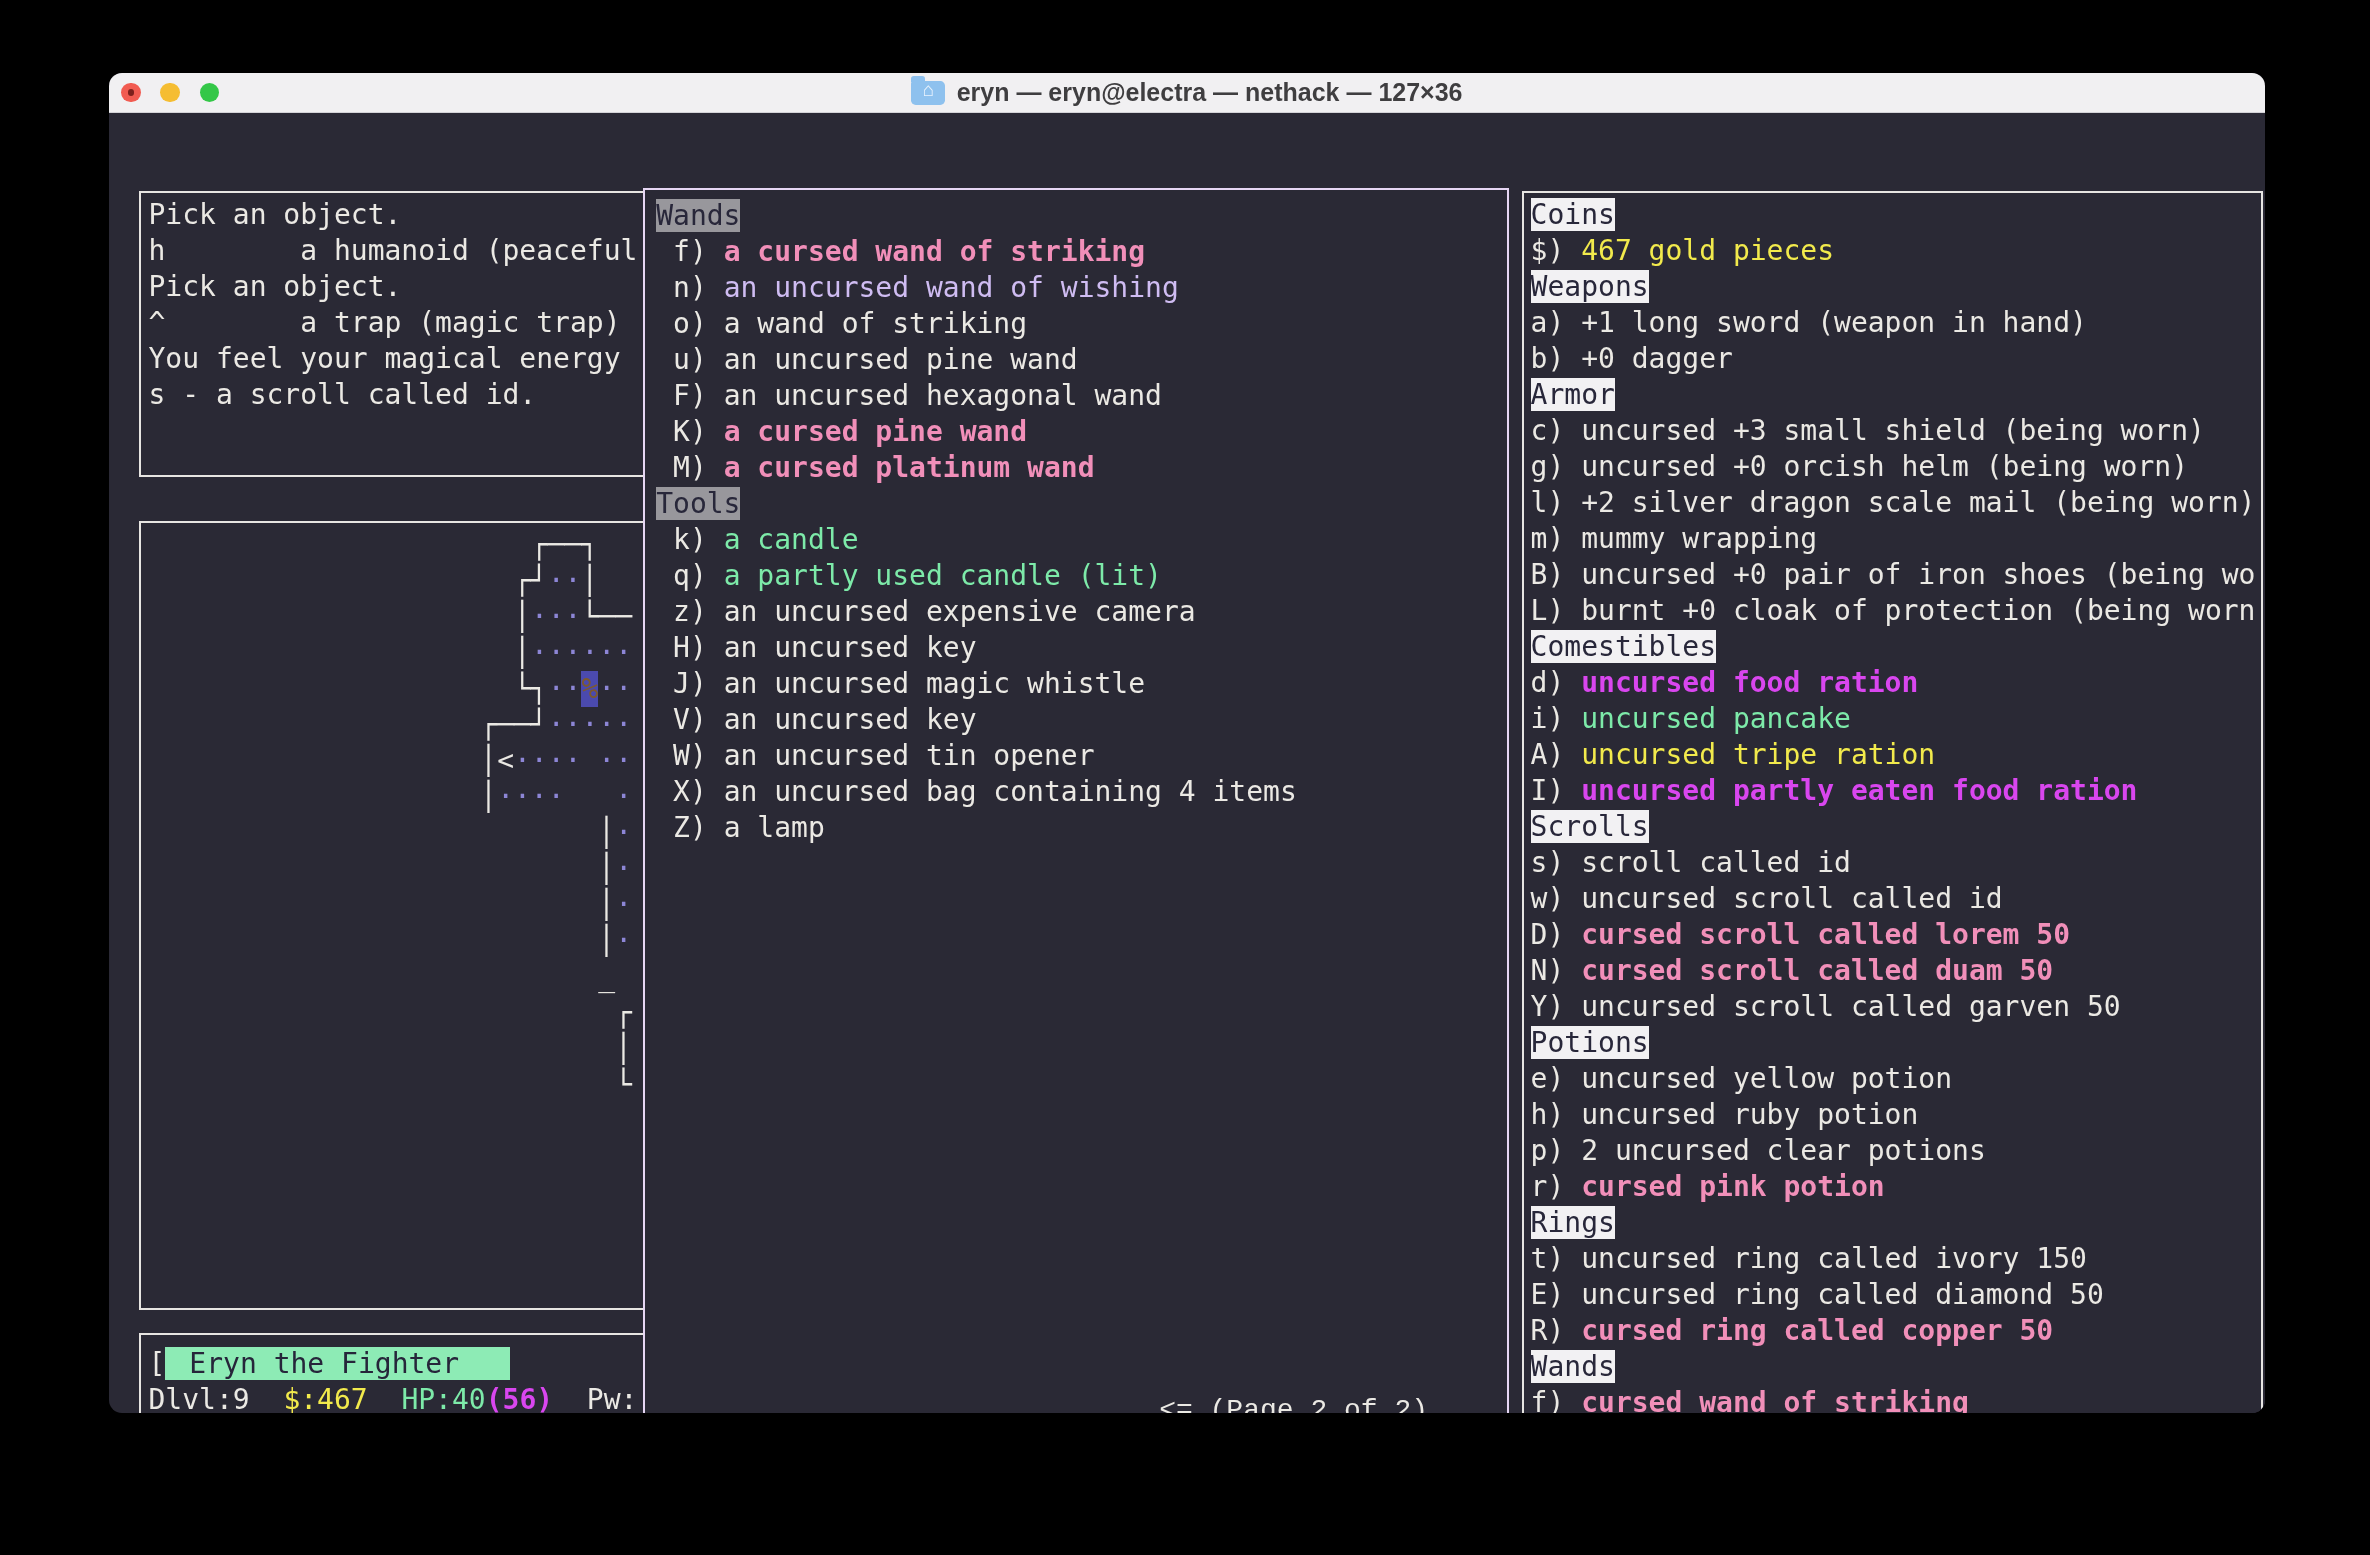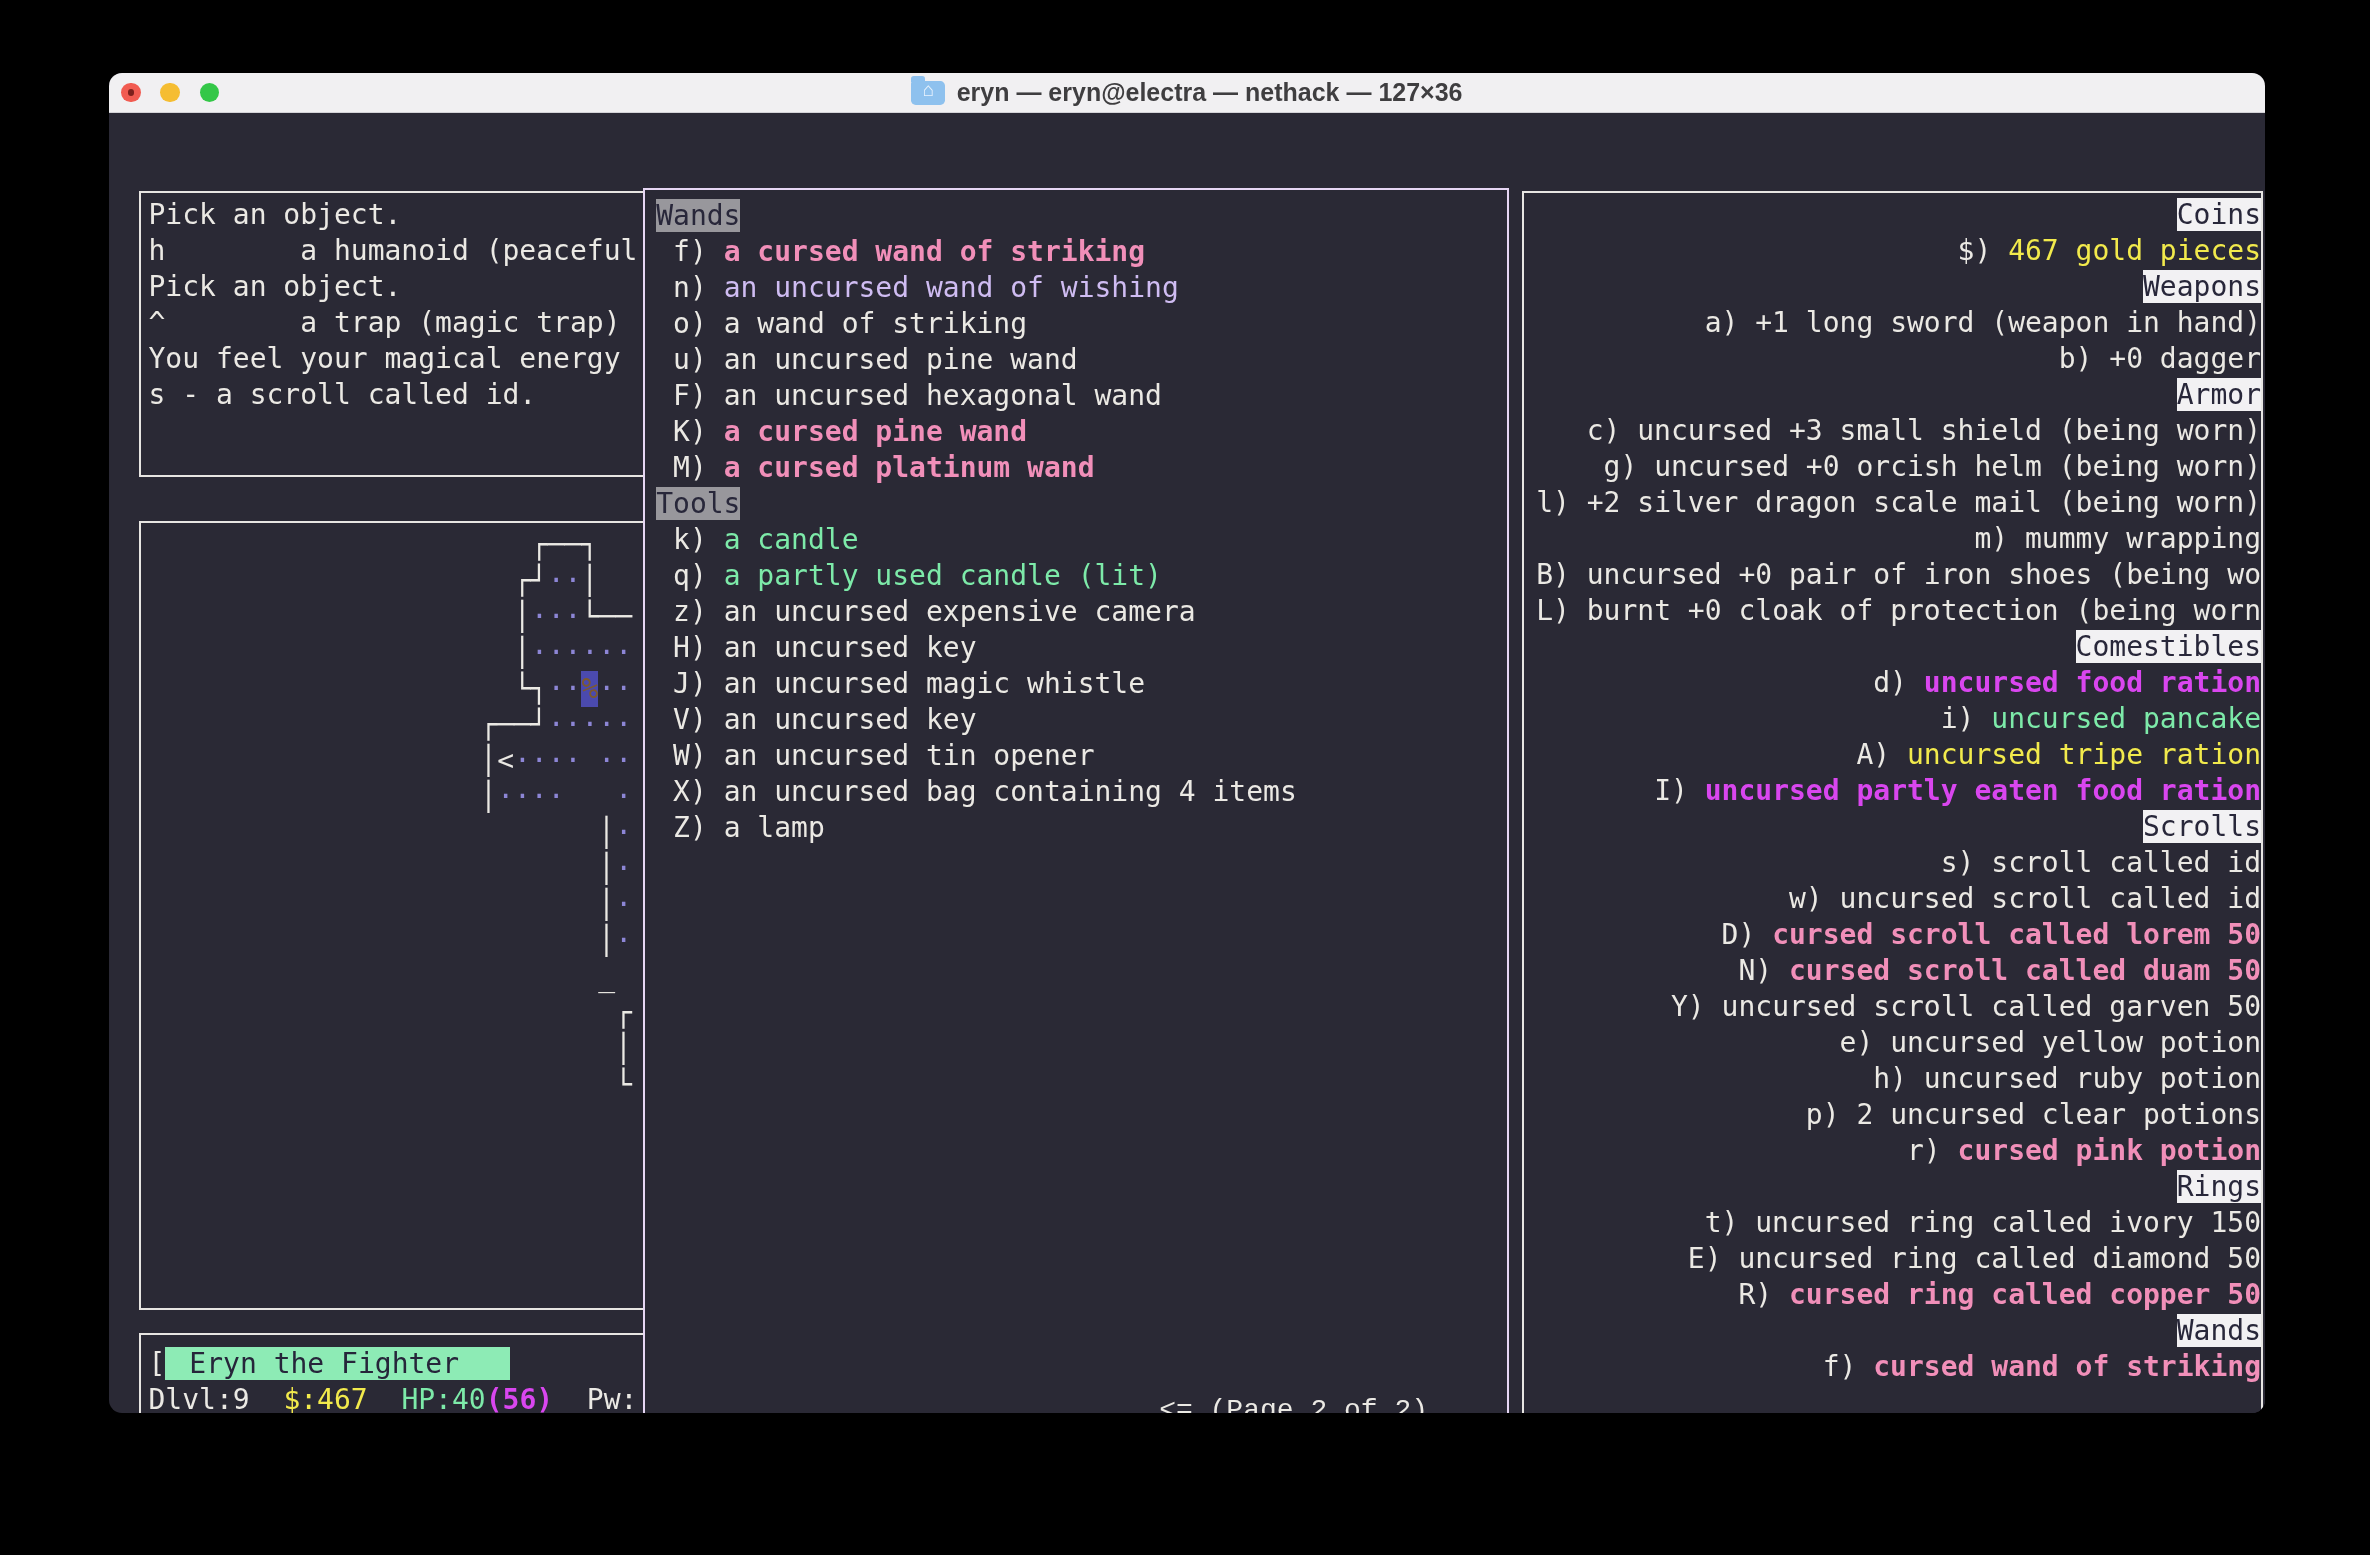--- a/index.html
+++ b/index.html
@@ -26,21 +26,21 @@
   .folder::before { content:""; position:absolute; top:-4.7px; left:0; width:14px; height:6.6px; background:#8ec1ee; border-radius:2.8px 2.8px 0 0; }
   .folder::after { content:"⌂"; position:absolute; left:0; right:0; top:-1.9px; text-align:center; font-size:19px; color:#e8f3fd; font-weight:400; }
 
   .term { position:absolute; left:0; top:48px; right:0; bottom:0; background:#2a2935;margin-left:16px; }
 
   .panel { position:absolute; border:2.8px solid #e7e5e2; background:#2a2935; overflow:hidden; }
   #message-window   { left:14px;   top:70px;   width:507px; height:286px; padding:3.7px 0 0 7.5px; }
   #map-window       { left:14px;   top:400px;  width:507px; height:789px; padding:3.7px 0 0 19px; }
   #status-window    { left:14px;   top:1212px; width:507px; height:103px; padding:11.2px 0 0 7.5px; }
   #menu-window      { left:518px;  top:67px;   width:866px; height:1249px; border-color:#e6d6f4; padding:7.5px 0 0 11.2px; z-index:3; }
-  #inventory-window { left:1397px; top:70px;   width:741px; height:1244px; padding:3.7px 0 0 6.6px;text-align:right; }
+  #inventory-window { left:1397px; top:70px;   width:741px; height:1244px; padding:3.7px 0 0 6.6px; }
 
   .ln { font-size:28px; line-height:36px; white-space:pre; color:#ebe9e4; }
 
   .c-fg     { color:#ebe9e4; }
   .c-pink   { color:#f18fb9; font-weight:bold; }
   .c-lav    { color:#cfbcf2; }
   .c-green  { color:#7deaa9; }
   .c-greenb { color:#d946ef; font-weight:bold; }
   .c-yellow { color:#f2ea4c; }
   .c-wall   { color:#ebe9e4; }
@@ -146,20 +146,21 @@
           <div class="ln"><span class="c-fg">d) </span><span class="c-greenb">uncursed food ration</span></div>
           <div class="ln"><span class="c-fg">i) </span><span class="c-green">uncursed pancake</span></div>
           <div class="ln"><span class="c-fg">A) </span><span class="c-yellow">uncursed tripe ration</span></div>
           <div class="ln"><span class="c-fg">I) </span><span class="c-greenb">uncursed partly eaten food ration</span></div>
           <div class="ln"><span class="hd-w">Scrolls</span></div>
           <div class="ln"><span class="c-fg">s) </span><span class="c-fg">scroll called id</span></div>
           <div class="ln"><span class="c-fg">w) </span><span class="c-fg">uncursed scroll called id</span></div>
           <div class="ln"><span class="c-fg">D) </span><span class="c-pink">cursed scroll called lorem 50</span></div>
           <div class="ln"><span class="c-fg">N) </span><span class="c-pink">cursed scroll called duam 50</span></div>
           <div class="ln"><span class="c-fg">Y) </span><span class="c-fg">uncursed scroll called garven 50</span></div>
+          <div class="ln"><span class="hd-w">Potions</span></div>
           <div class="ln"><span class="c-fg">e) </span><span class="c-fg">uncursed yellow potion</span></div>
           <div class="ln"><span class="c-fg">h) </span><span class="c-fg">uncursed ruby potion</span></div>
           <div class="ln"><span class="c-fg">p) </span><span class="c-fg">2 uncursed clear potions</span></div>
           <div class="ln"><span class="c-fg">r) </span><span class="c-pink">cursed pink potion</span></div>
           <div class="ln"><span class="hd-w">Rings</span></div>
           <div class="ln"><span class="c-fg">t) </span><span class="c-fg">uncursed ring called ivory 150</span></div>
           <div class="ln"><span class="c-fg">E) </span><span class="c-fg">uncursed ring called diamond 50</span></div>
           <div class="ln"><span class="c-fg">R) </span><span class="c-pink">cursed ring called copper 50</span></div>
           <div class="ln"><span class="hd-w">Wands</span></div>
           <div class="ln"><span class="c-fg">f) </span><span class="c-pink">cursed wand of striking</span></div>

